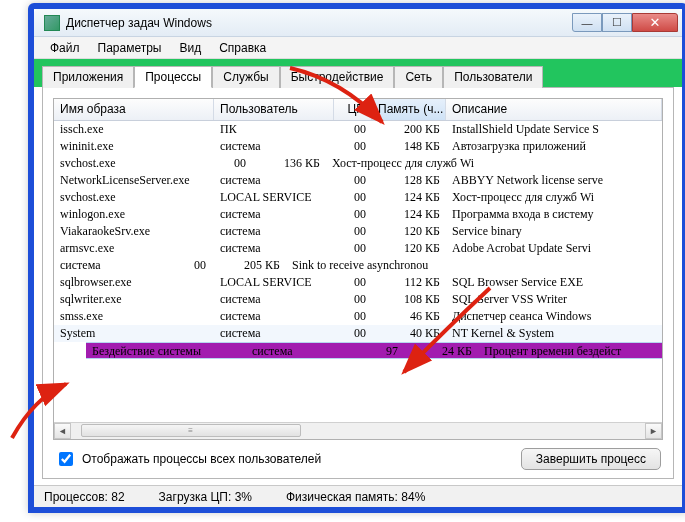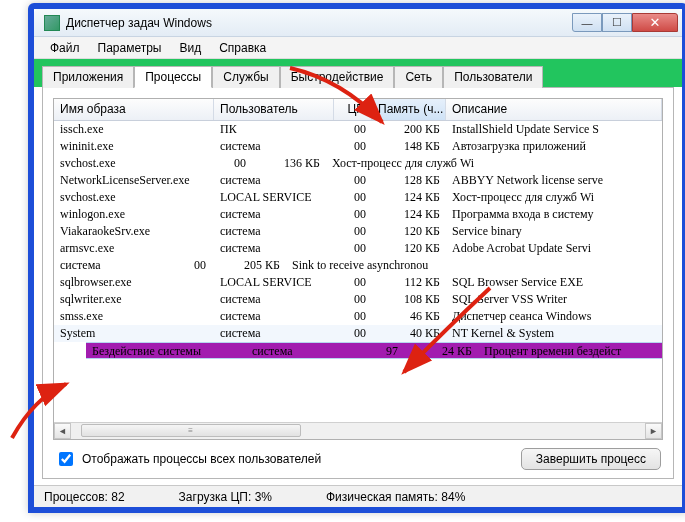--- a/index.html
+++ b/index.html
@@ -147,21 +147,21 @@
     border:1px solid #9d9d9d;
     background:linear-gradient(#f6f6f6,#e3e3e3);
     border-radius:5px;
     font-size:12px;
   }
   .statusbar{
     height:22px;
     border-top:1px solid #c8c8c8;
     background:#f1f1f1;
     display:flex; align-items:center;
-    padding:0 10px; gap: 54px;
+    padding:0 10px; gap: 34px;
     font-size:12px;
   }
   
   .arrow { position:absolute; pointer-events:none; }
   .arrow svg { display:block; }
 </style>
 </head>
 <body>
 
 <div class="window">

